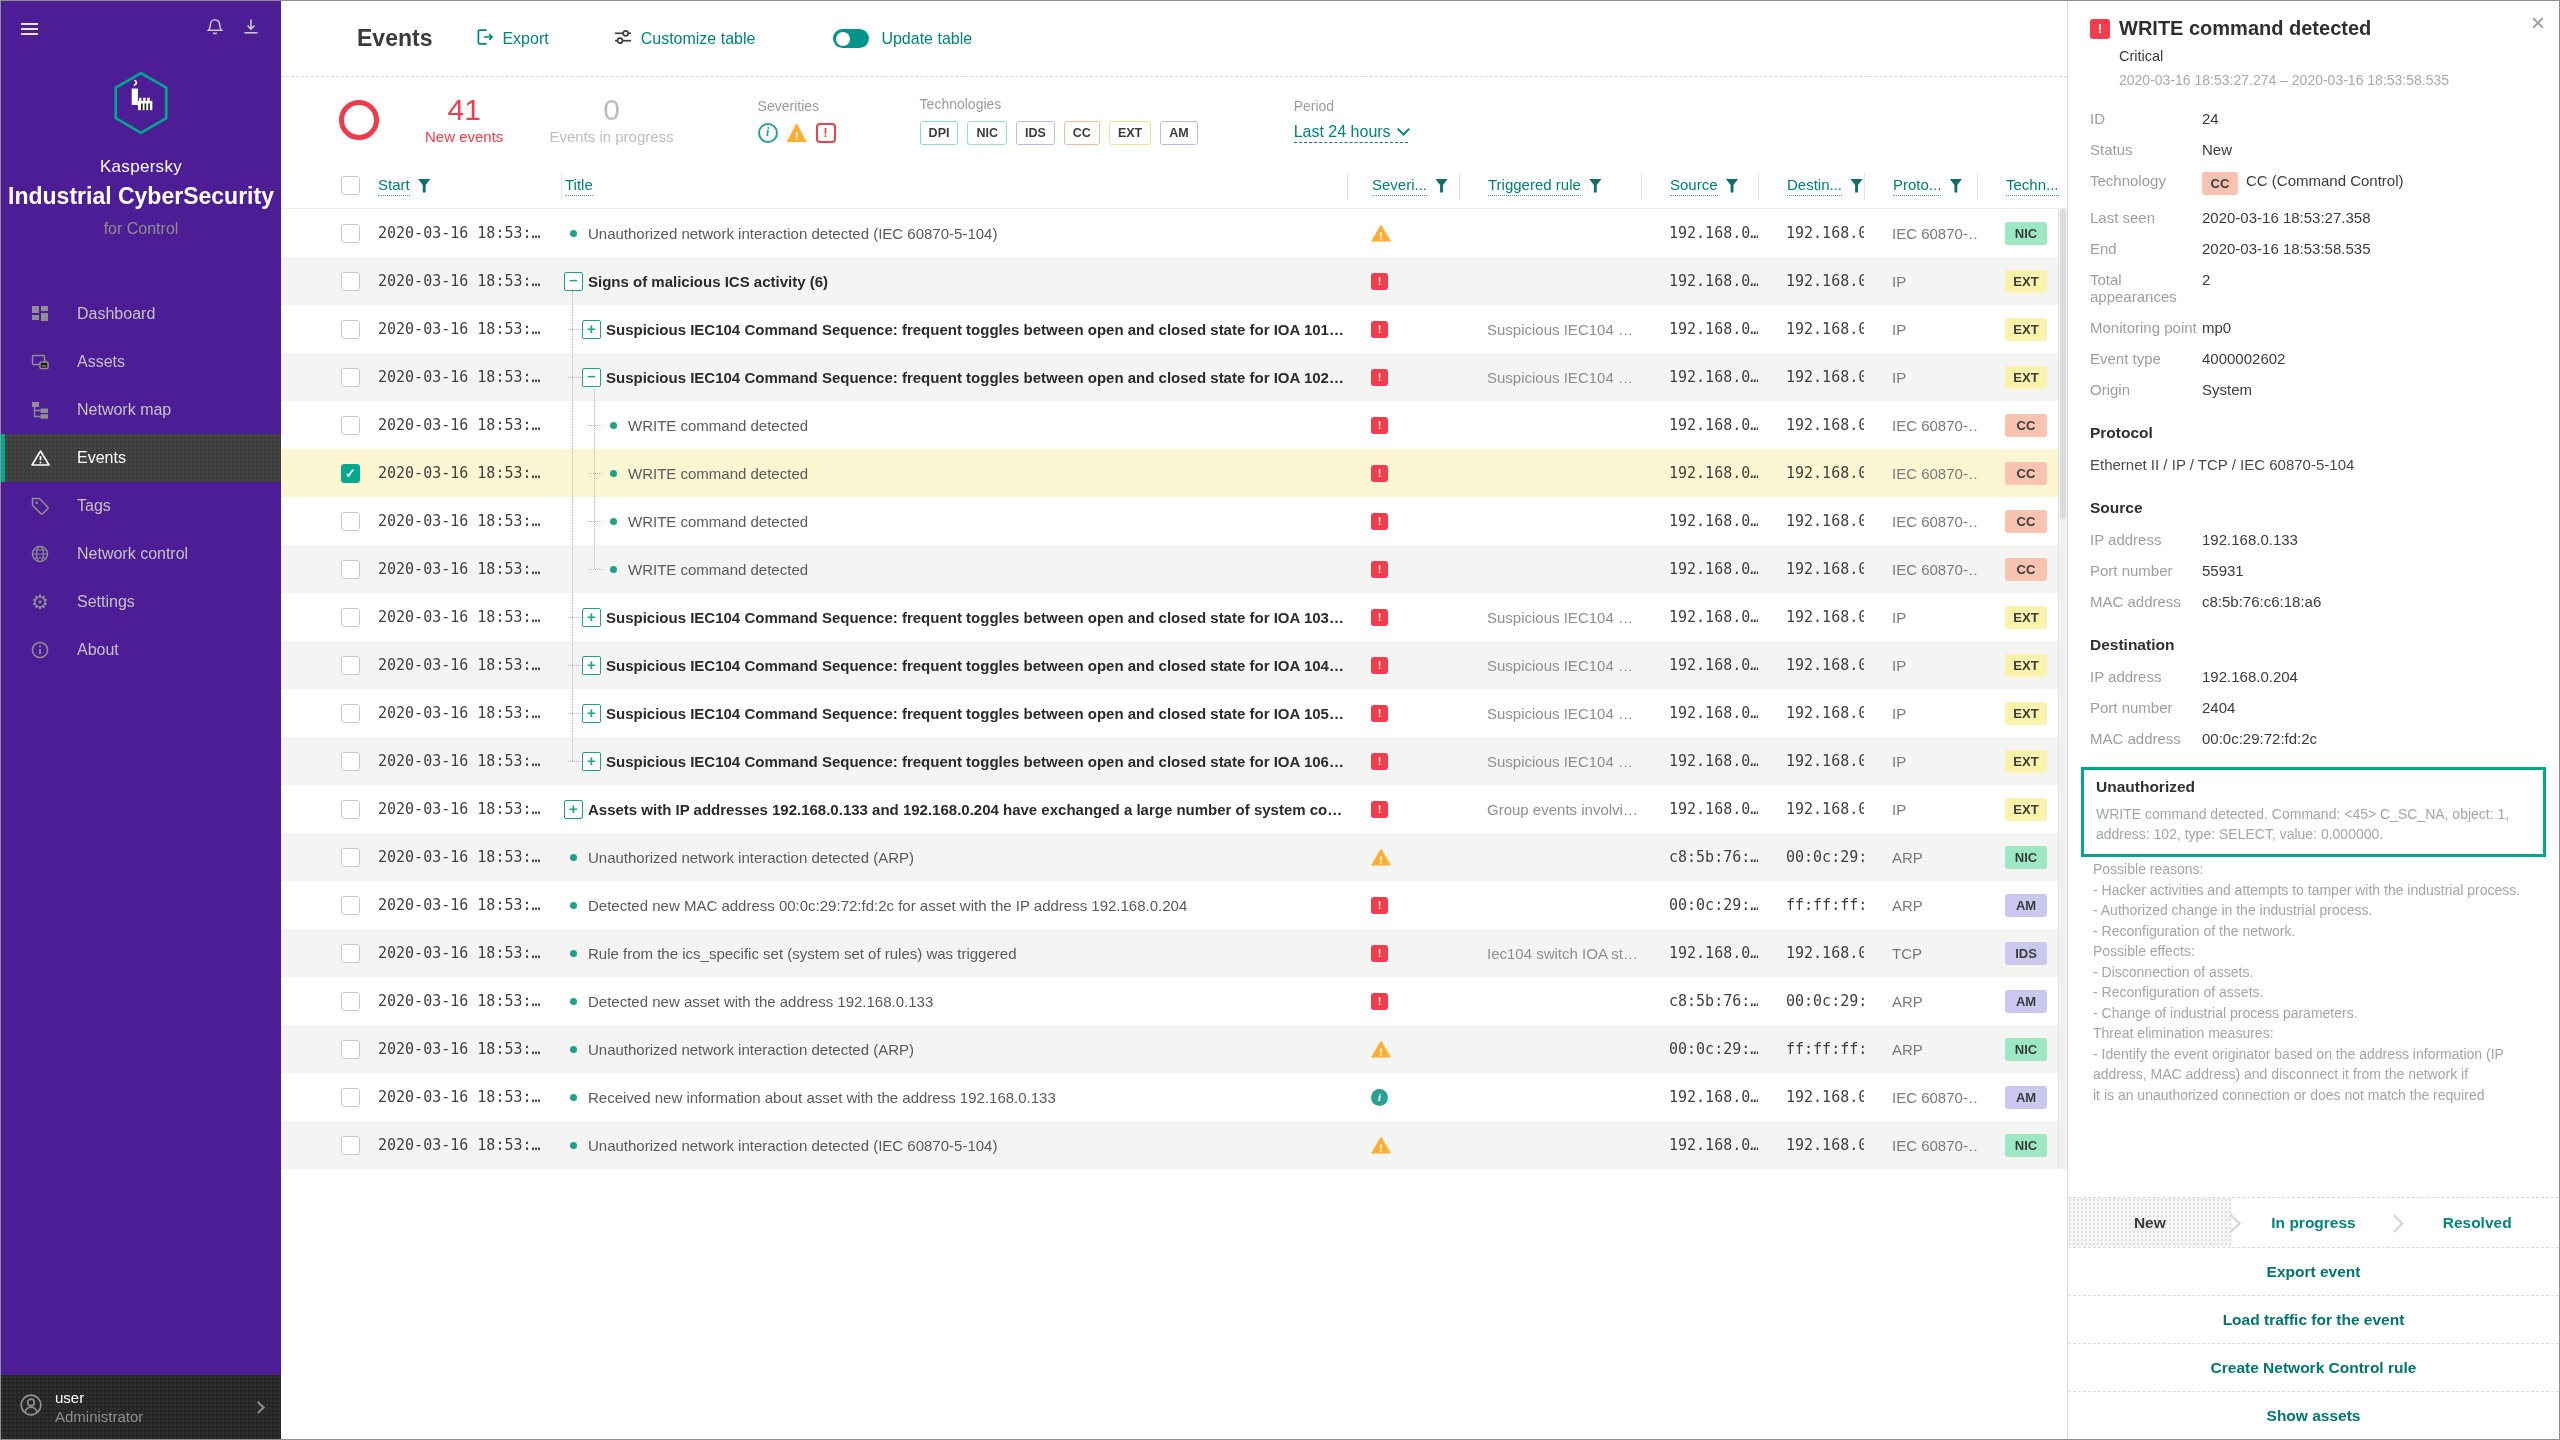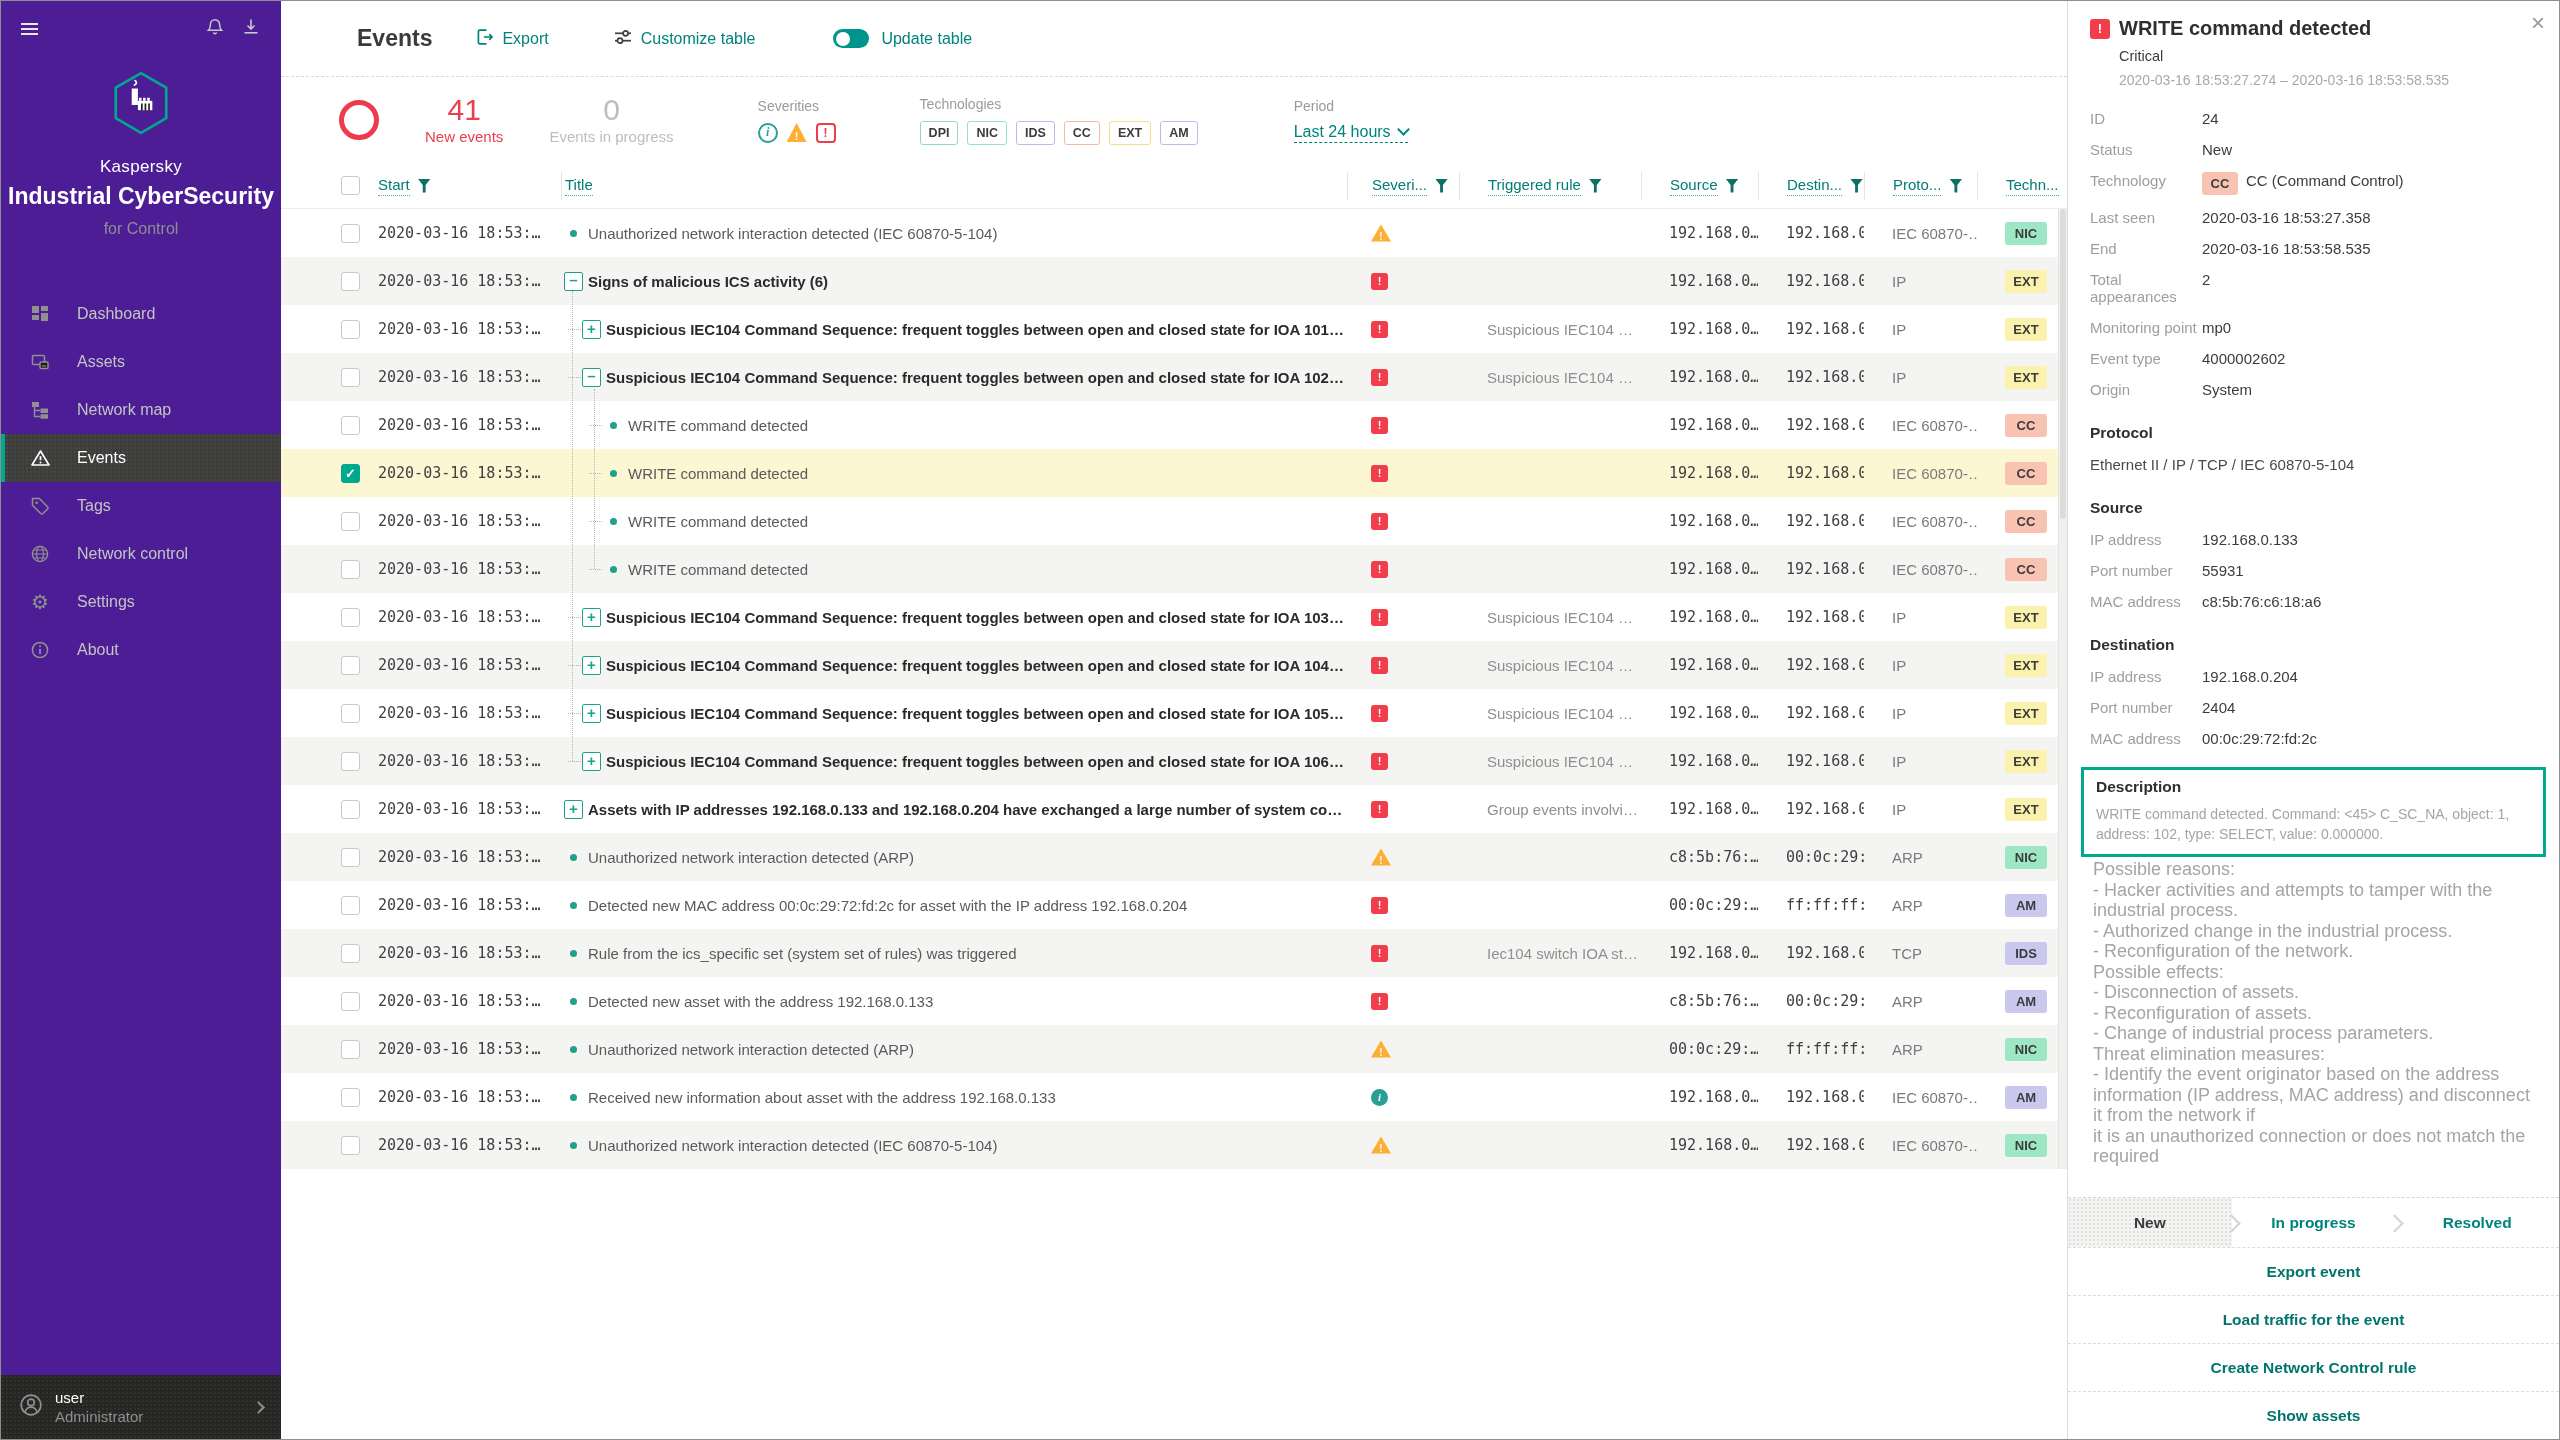--- a/index.html
+++ b/index.html
@@ -142,21 +142,21 @@
   .kv-list { margin-top:22px; }
   .kv { display:flex; align-items:flex-start; margin-bottom:14px; font-size:15px; line-height:17px; }
   .kv .k { width:112px; flex-shrink:0; color:#9e9e9e; }
   .kv .v { color:#3c3c3c; }
   .kv .badge { margin-right:8px; min-width:36px; padding:3px 6px; }
   .sect { font-size:15.5px; font-weight:bold; color:#2f2f2f; margin:26px 0 14px 0; }
   .sect-text { font-size:15px; color:#4a4a4a; }
   .desc-box { border:3px solid #00a88e; margin:20px -9px 0 -9px; padding:8px 12px 10px 12px; }
   .desc-box .sect { margin:0 0 8px 0; }
   .desc-text { font-size:14px; color:#a5a5a5; line-height:20px; }
-  .desc-details { margin:2px 3px 0 3px; font-size:18px; color:#a5a5a5; line-height:20.5px; }
+  .desc-details { margin:2px 3px 0 3px; font-size:14px; color:#a5a5a5; line-height:20.5px; }
   .panel-footer { flex-shrink:0; }
   .steps { display:flex; border-top:1px dashed #d6d6d6; height:50px; }
   .step { flex:1; display:flex; align-items:center; justify-content:center; font-size:15.5px; font-weight:bold; color:#00837b; cursor:pointer; position:relative; background:#fff; }
   .step[data-active="true"] { background:#f4f4f2; color:#3c3c3c;
      background-image: radial-gradient(#dddddad9 1px, transparent 1.2px); background-size:4px 4px; }
   .step:not(:last-child)::after { content:""; position:absolute; right:-6px; top:50%; margin-top:-6px; width:11px; height:11px;
      border-top:2px solid #d3d3d3; border-right:2px solid #d3d3d3; transform:rotate(45deg); background:transparent; z-index:2; }
   .action { height:48px; display:flex; align-items:center; justify-content:center; border-top:1px dashed #dcdcdc; color:#00746d; font-size:15.5px; font-weight:bold; cursor:pointer; background:#fff; }
 </style>
 </head>
@@ -909,21 +909,21 @@
           </div>
 
           <div class="kv">
             <span class="k">MAC address</span>
             <span class="v">00:0c:29:72:fd:2c</span>
           </div>
 
         </div>
 
       <div class="desc-box">
-        <div class="sect">Description</div>
+        <div class="sect">Unauthorized</div>
         <div class="desc-text">WRITE command detected. Command: &lt;45&gt; C_SC_NA, object: 1, address: 102, type: SELECT, value: 0.000000.</div>
       </div>
       <div class="desc-details">
 
       <div>Possible reasons:</div>
           <div>- Hacker activities and attempts to tamper with the industrial process.</div>
           <div>- Authorized change in the industrial process.</div>
           <div>- Reconfiguration of the network.</div>
           <div>Possible effects:</div>
           <div>- Disconnection of assets.</div>

